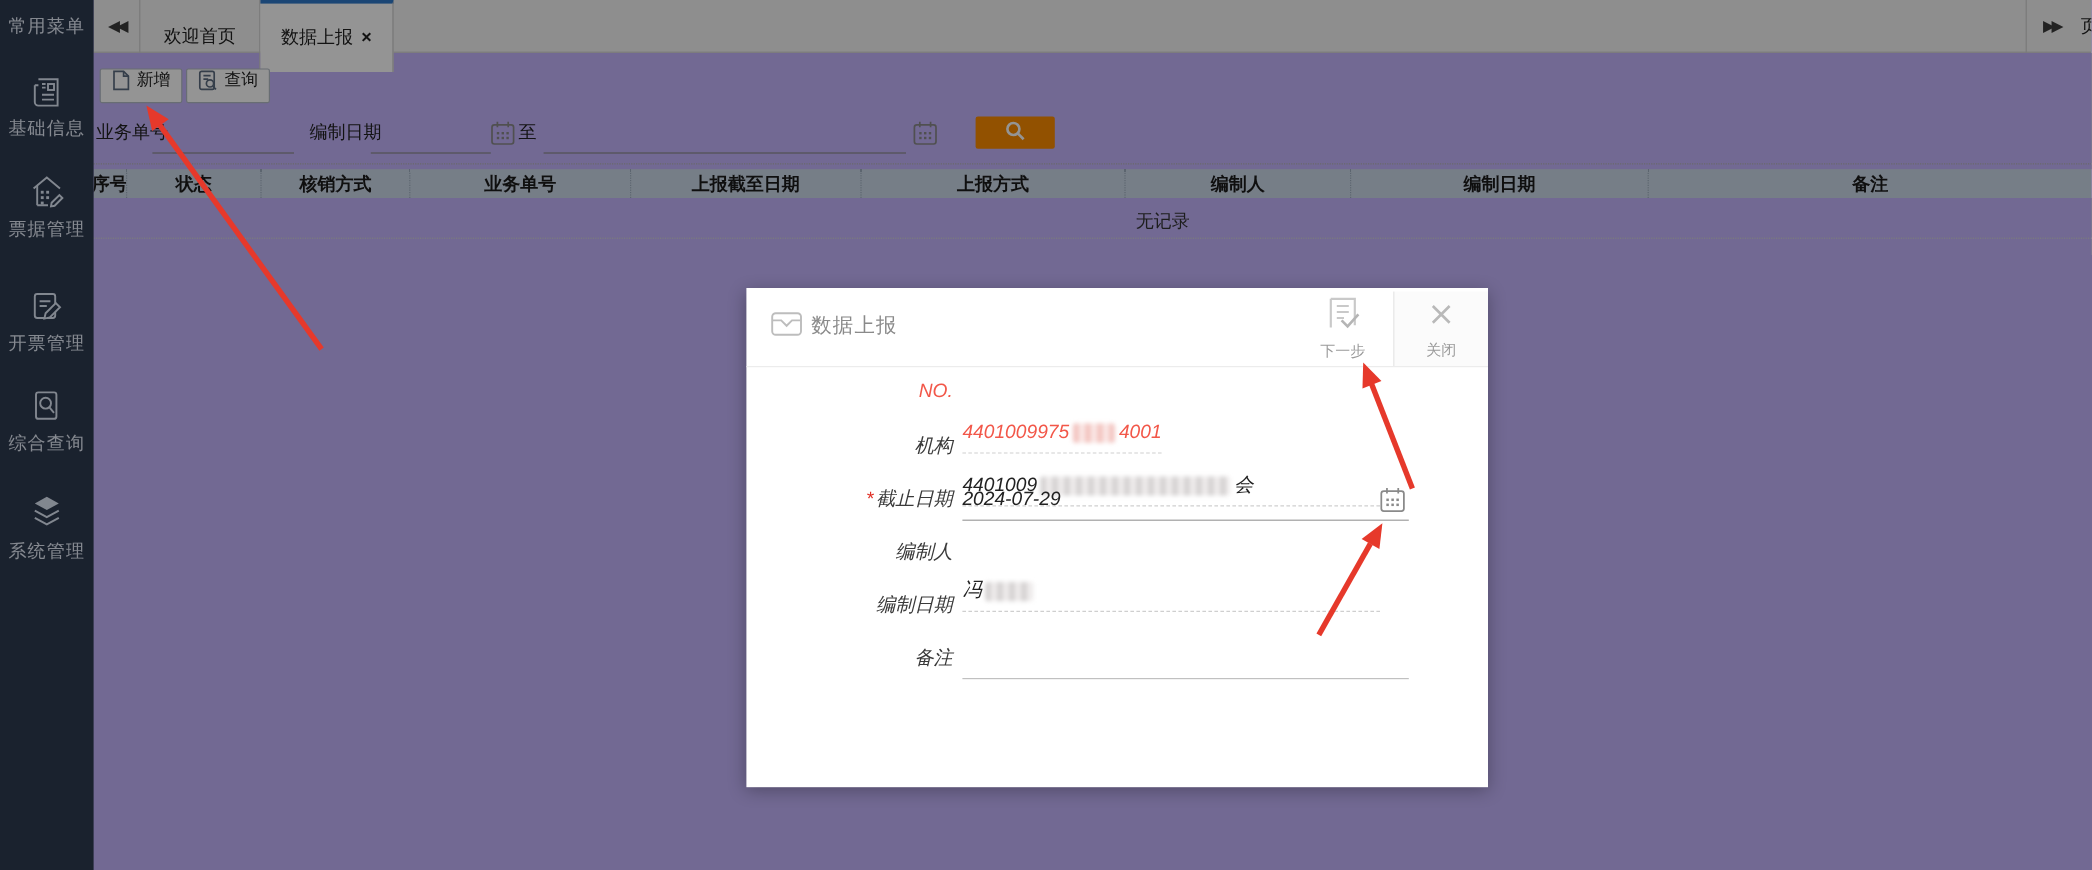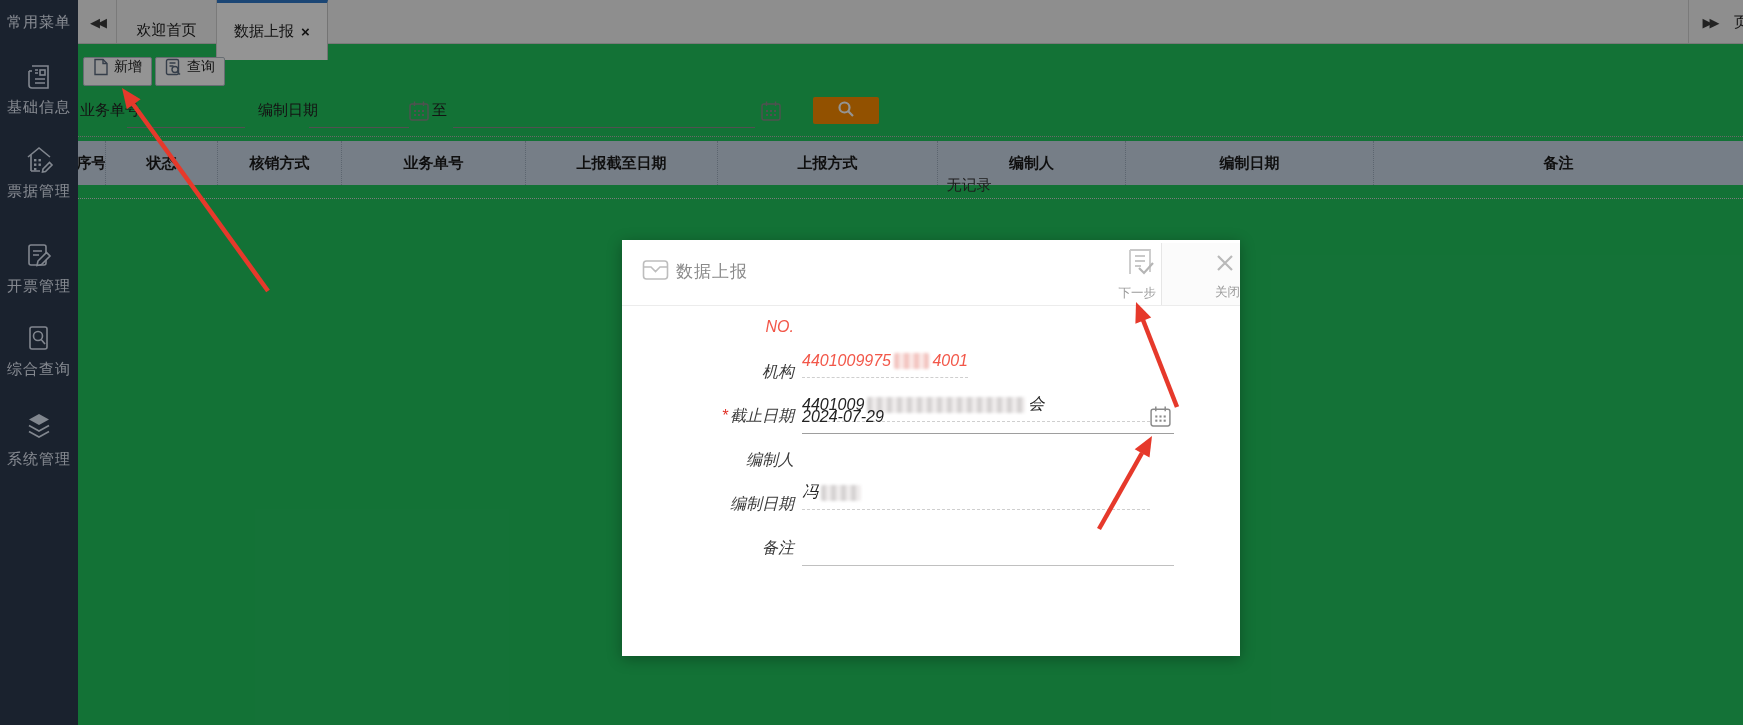--- a/index.html
+++ b/index.html
@@ -1,17 +1,17 @@
 <!DOCTYPE html>
 <html><head>
 <meta charset="utf-8">
 <style>
   html,body{margin:0;padding:0;background:#666;}
   *{box-sizing:border-box;font-family:"Liberation Sans","DejaVu Sans",sans-serif;}
-  #stage{position:relative;width:1743px;height:725px;background:#22c55e;overflow:hidden;}
+  #stage{position:relative;width:1743px;height:725px;background:#c4b5fd;overflow:hidden;}
 
   
   #sidebar{position:absolute;left:0;top:0;width:78px;height:725px;background:#2e3b50;z-index:10;}
   .side-item{position:absolute;left:0;width:78px;text-align:center;color:#e6edf9;font-size:15px;cursor:pointer;}
   .side-item svg{display:block;margin:0 auto 5px auto;}
   .side-label{display:block;letter-spacing:1px;}
 
   
   #tabbar{position:absolute;left:78px;top:0;width:1665px;height:44px;background:#f5f5f5;border-bottom:1px solid #d2d2d2;}
   .tab-scroll{position:absolute;top:0;height:44px;display:flex;align-items:center;justify-content:center;color:#3c3c3c;font-size:13px;letter-spacing:-3px;cursor:pointer;}
@@ -29,33 +29,33 @@
   #btn-query{left:155px;}
 
   
   .f-label{position:absolute;top:101px;font-size:15px;color:#222;}
   .u-line{position:absolute;top:104px;height:24px;border-bottom:1px solid #8c8c8c;background:transparent;}
   .cal-btn{position:absolute;top:100px;width:22px;height:22px;cursor:pointer;}
   #search-btn{position:absolute;left:813px;top:97px;width:66px;height:27px;background:#fb8c00;border:none;border-radius:2px;display:flex;align-items:center;justify-content:center;cursor:pointer;}
   #filter-sep{position:absolute;left:78px;top:136px;width:1665px;border-top:1px dotted #b5b5b5;}
 
   
-  #thead{position:absolute;left:78px;top:141px;width:1665px;height:44px;display:flex;background:#ccd9e8;}
+  #thead{position:absolute;left:78px;top:141px;width:1665px;height:24px;display:flex;background:#ccd9e8;}
   .th{display:flex;align-items:center;justify-content:center;font-size:15px;font-weight:bold;color:#1b1b1b;border-right:1px dotted #9fafc0;overflow:hidden;white-space:nowrap;}
   .th:last-child{border-right:none;}
   #empty-row{position:absolute;left:78px;top:171px;width:1665px;height:28px;border-bottom:1px dotted #d6d6d6;}
   #empty-text{position:absolute;left:891px;top:0;transform:translateX(-50%);line-height:28px;font-size:15px;color:#333;}
 
   
   #overlay{position:absolute;inset:0;background:rgba(0,0,0,0.42);z-index:50;}
   #modal{position:absolute;left:622px;top:240px;width:618px;height:416px;background:#fff;z-index:100;box-shadow:0 3px 14px rgba(0,0,0,0.3);}
   #modal-header{position:absolute;left:0;top:0;width:618px;height:66px;border-bottom:1px solid #ececec;}
   #modal-title{position:absolute;left:54px;top:20px;font-size:17px;color:#8a8a8a;letter-spacing:1px;}
   #modal-title-icon{position:absolute;left:20px;top:18px;}
-  .m-action{position:absolute;top:3px;width:74px;height:62px;display:flex;flex-direction:column;align-items:flex-end;justify-content:center;cursor:pointer;}
+  .m-action{position:absolute;top:3px;width:74px;height:62px;display:flex;flex-direction:column;align-items:center;justify-content:center;cursor:pointer;}
   #btn-next{left:460px;}
   #btn-close{left:539px;width:79px;background:#fbfbfb;border-left:1px solid #e6e6e6;}
   .m-action .a-label{font-size:12.5px;color:#9a9a9a;margin-top:2px;}
 
   .m-row{position:absolute;left:14px;width:618px;height:40px;font-style:italic;}
   .m-label{position:absolute;left:0;top:6px;width:158px;text-align:right;font-size:16px;color:#3a3a3a;}
   .req{color:#e03026;margin-right:2px;}
   .m-field{position:absolute;left:166px;top:0;height:34px;font-size:16px;color:#222;display:flex;align-items:center;}
   .m-field.dashed{border-bottom:1px dashed #cfcfcf;margin-top:32px;}
   .m-field.solid{border-bottom:1px solid #9e9e9e;}

